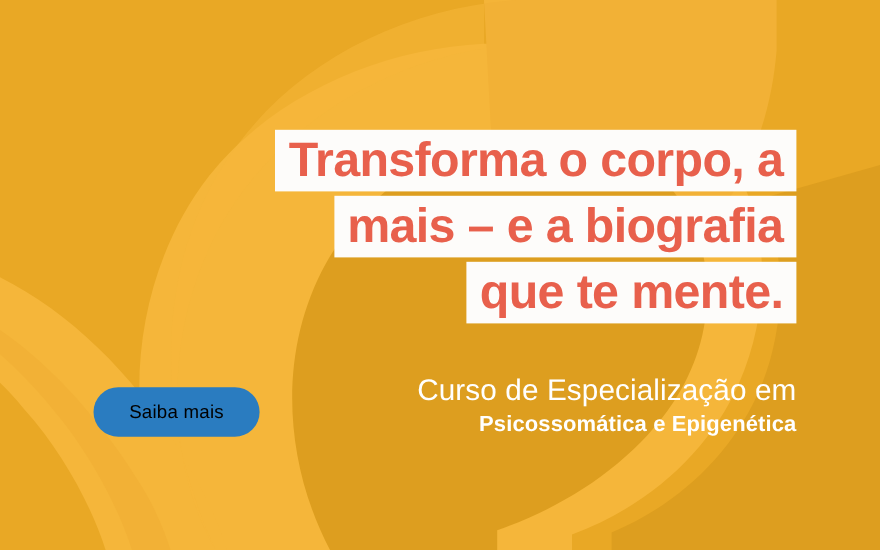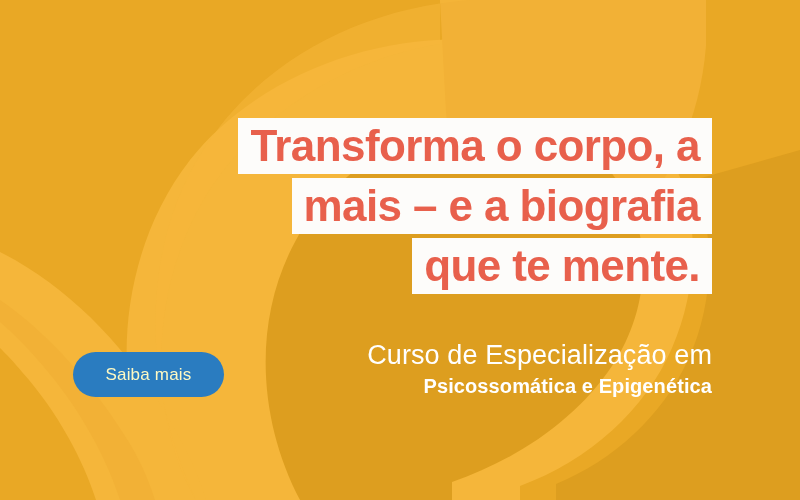--- a/index.html
+++ b/index.html
@@ -18,21 +18,21 @@
   }
   #bg-art {
     position: absolute;
     left: 0; top: 0;
     width: 800px;
     height: 500px;
     display: block;
   }
   .content {
     position: absolute;
-    left: 0; top: 0;
+    left: 12px; top: 0;
     width: 667px;
     height: 500px;
   }
 
   
   .headline {
     position: absolute;
     left: 0;
     top: 118px;
     width: 712px;
@@ -85,21 +85,21 @@
   
   .cta-button {
     position: absolute;
     left: 73px;
     top: 352px;
     width: 151px;
     height: 45px;
     border: none;
     border-radius: 999px;
     background: #2a7cc0;
-    color: #fef9c3;
+    color: #000000;
     font-family: "Liberation Sans", sans-serif;
     font-size: 17px;
     font-weight: 400;
     letter-spacing: 0.2px;
     cursor: pointer;
     padding: 0;
     display: flex;
     align-items: center;
     justify-content: center;
   }

